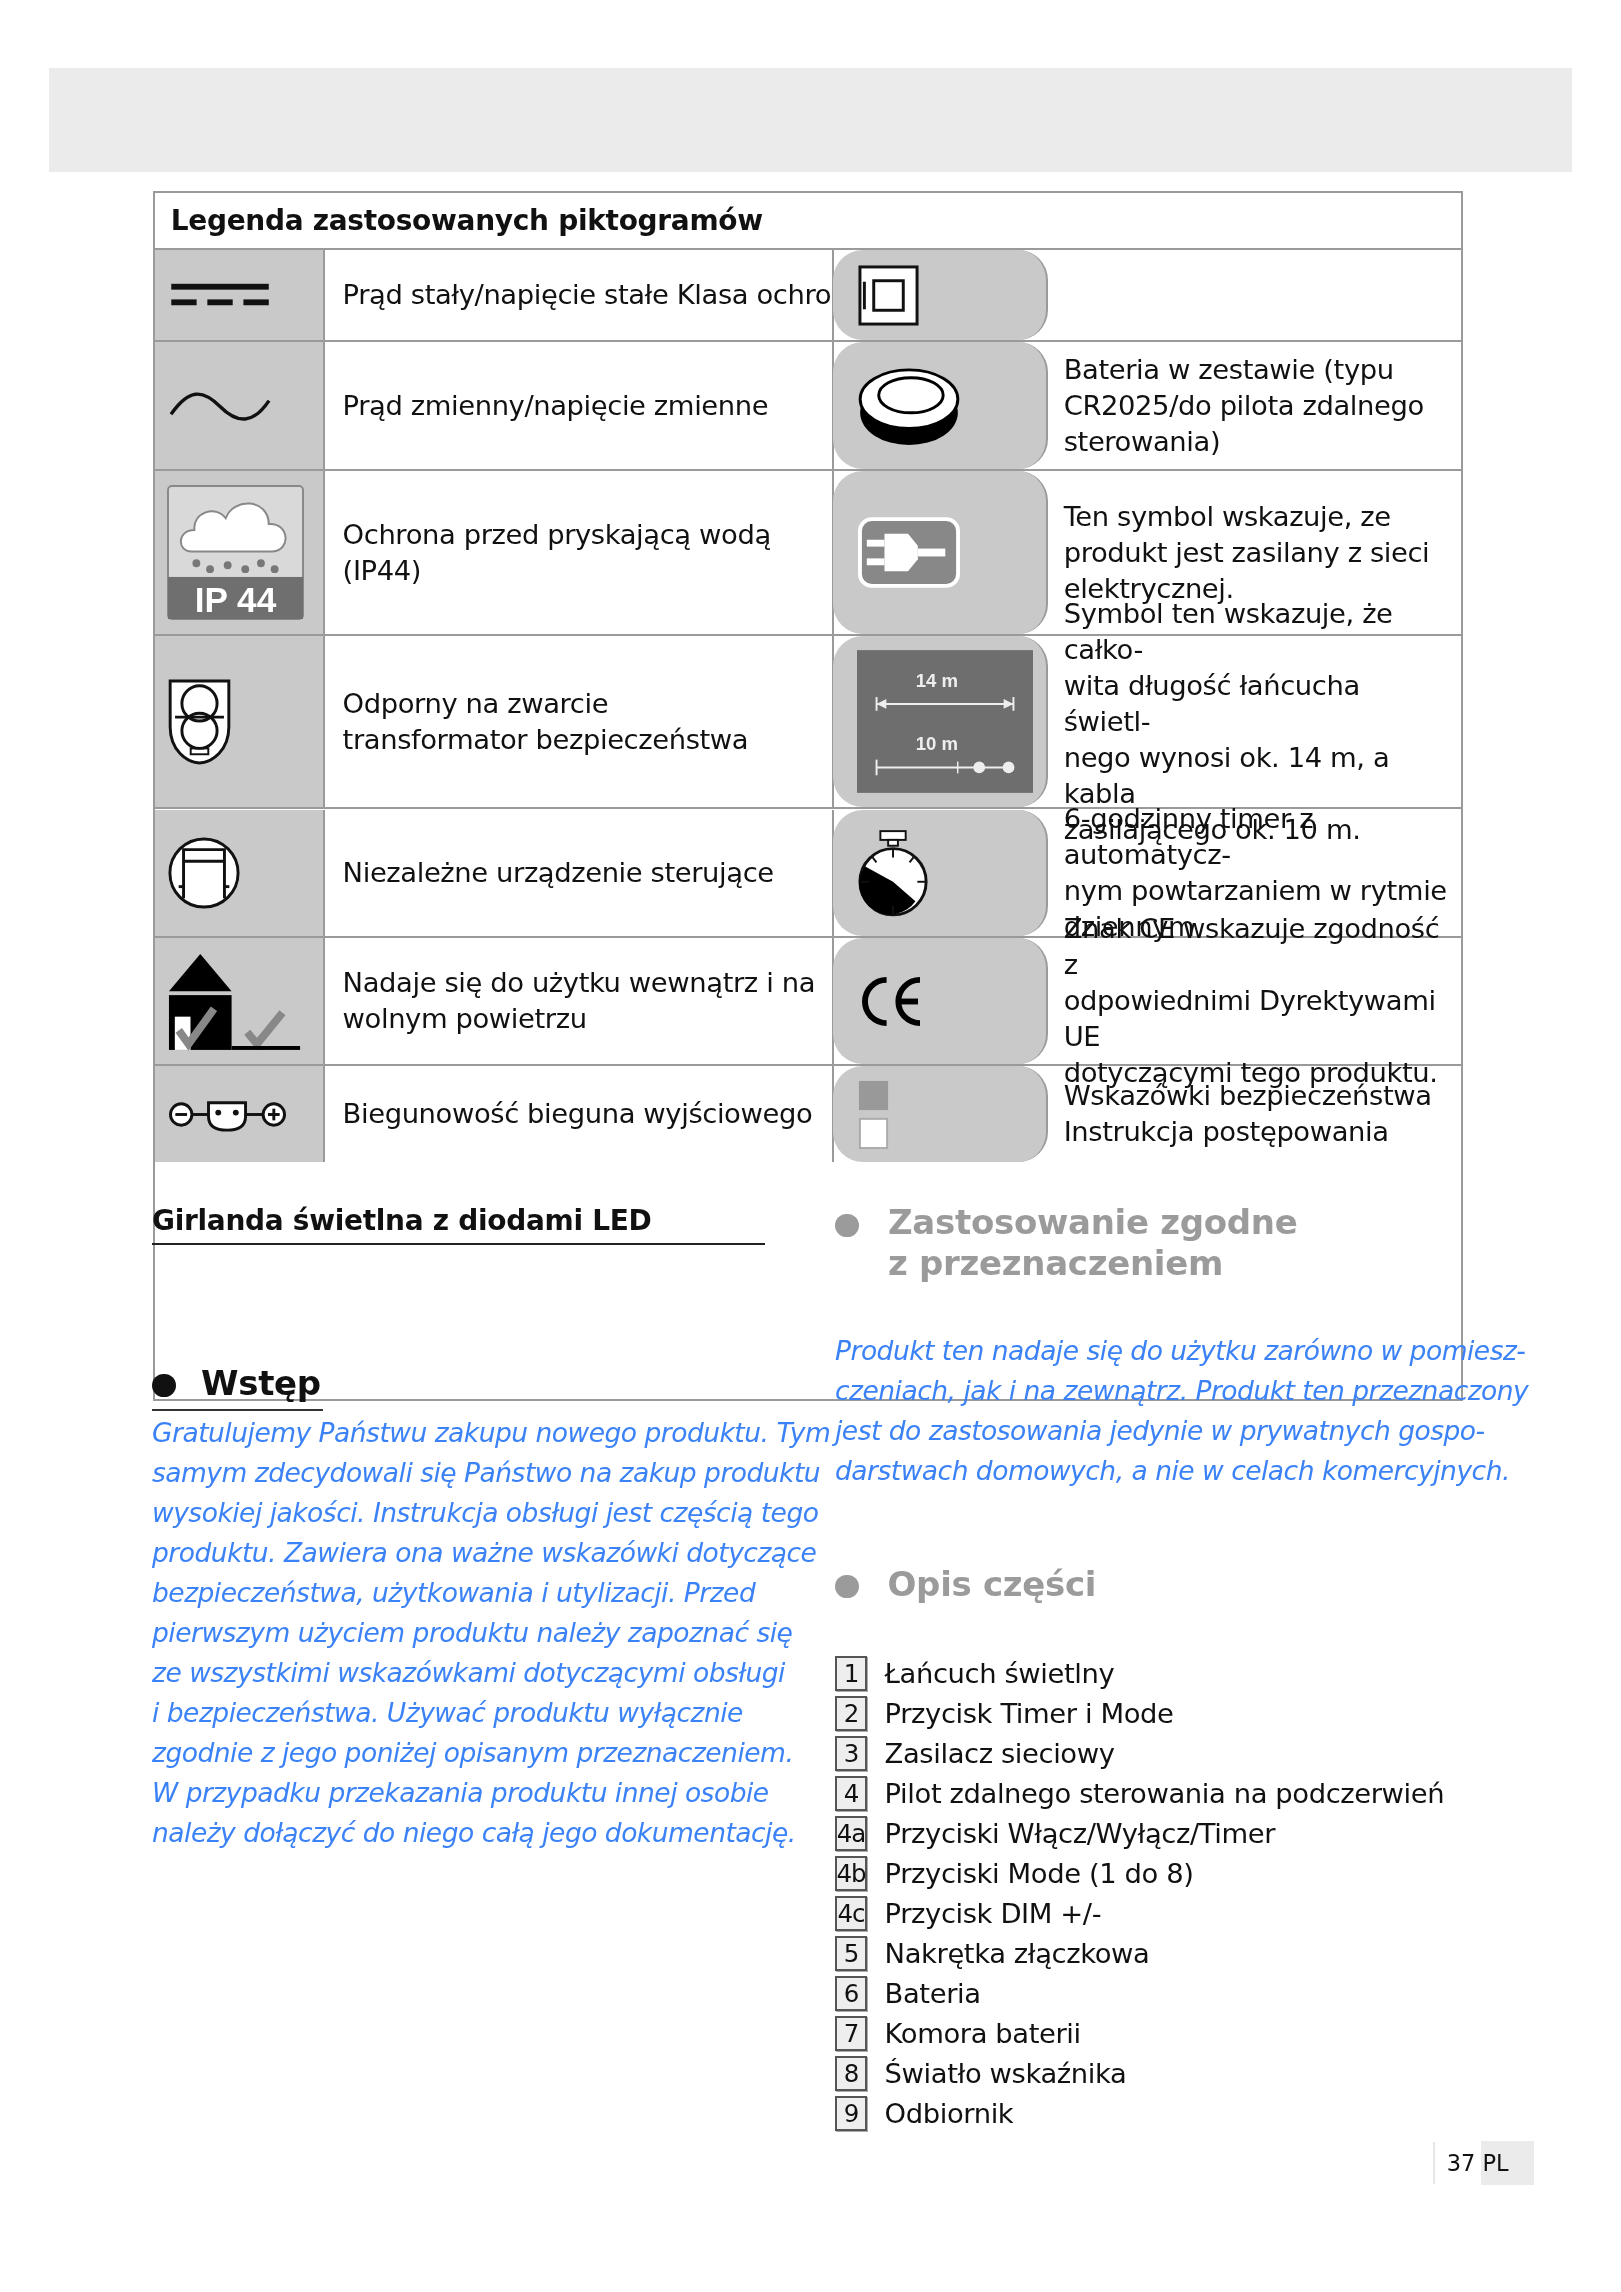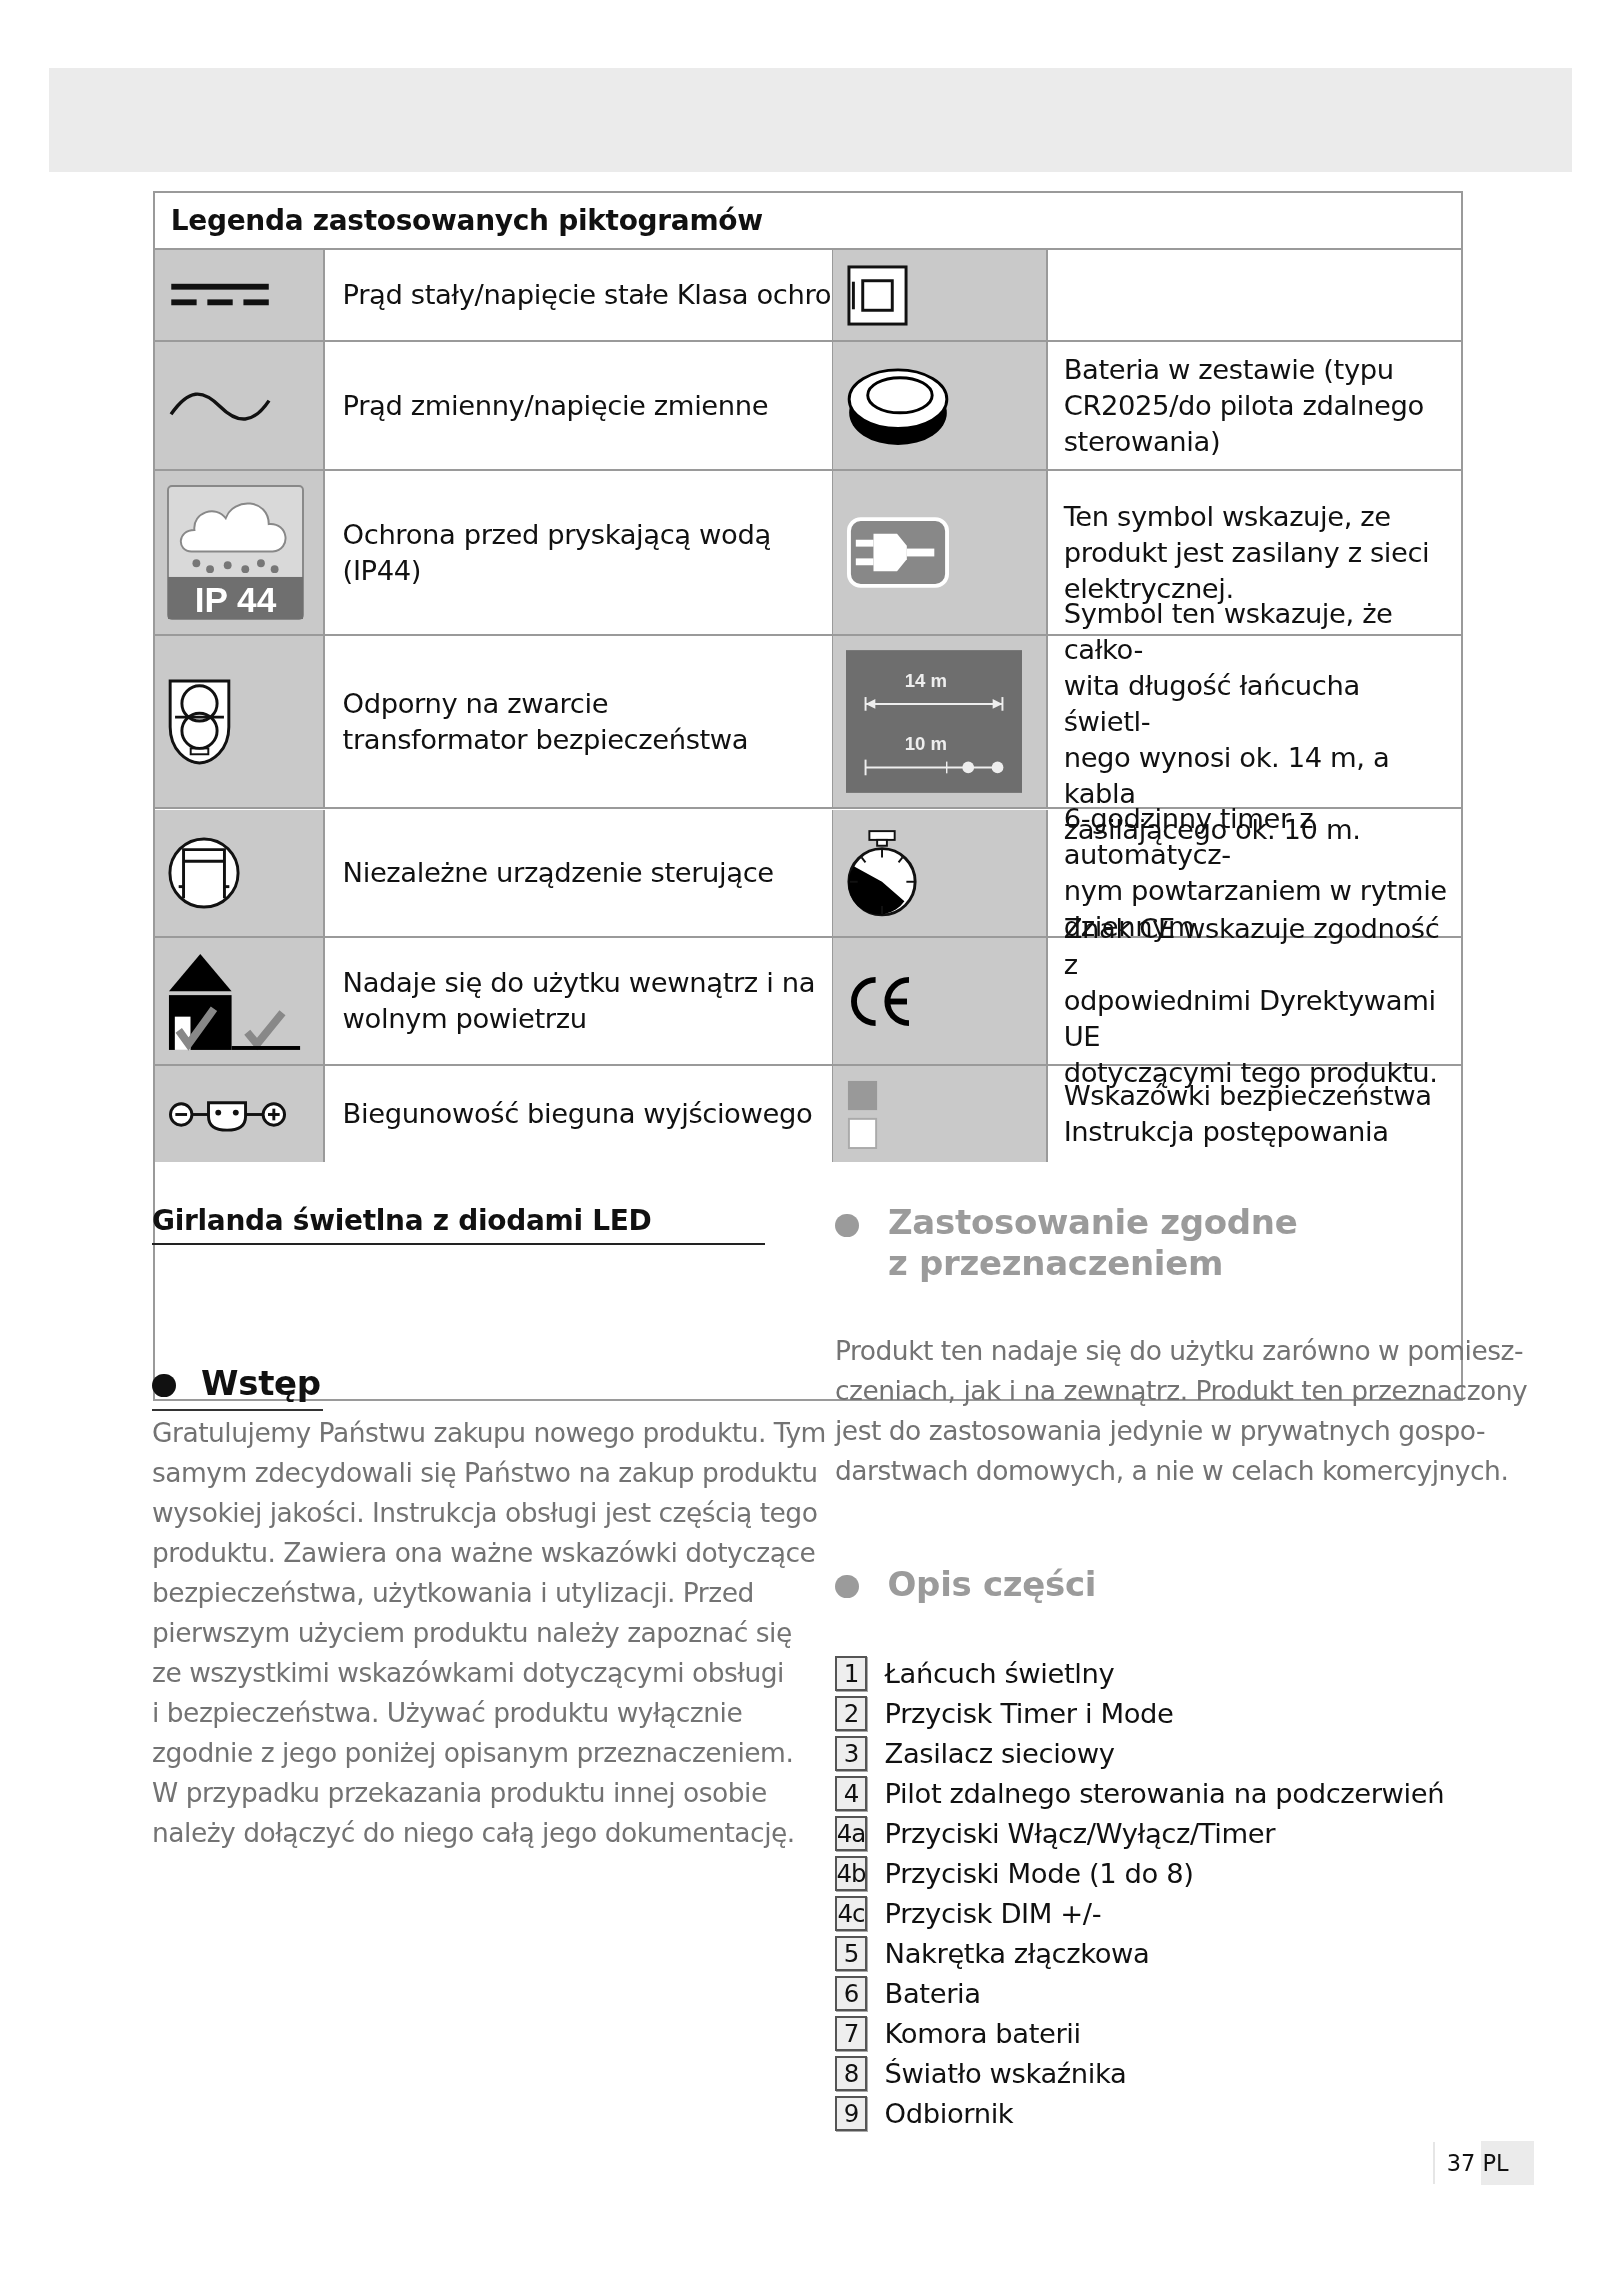--- a/index.html
+++ b/index.html
@@ -10,33 +10,33 @@
   .legend { position:absolute; left:153px; top:191px; width:1310px; height:1210px;
             border:2px solid #9a9a9a; box-sizing:border-box; }
   .legend-head { position:absolute; left:0; top:0; right:0; height:57px; border-bottom:2px solid #9a9a9a;
                  box-sizing:border-box; padding-left:15.7px; display:flex; align-items:center;
                  font-weight:bold; font-size:28px; letter-spacing:-0.3px; }
   .lrow { position:absolute; left:0; right:0; border-bottom:2px solid #9a9a9a; box-sizing:border-box; }
   .lrow:last-child { border-bottom:none; }
   .cell { position:absolute; top:0; bottom:0; box-sizing:border-box; display:flex; align-items:center; }
   .c1 { left:0; width:170px; background:#c9c9c9; border-right:2px solid #9a9a9a; padding-left:11.8px; }
   .c2 { left:170px; width:509px; padding-left:17.6px; padding-right:5.9px; border-right:2px solid #9a9a9a; }
-  .c3 { left:678px; width:215px; background:#c9c9c9; border-right:2px solid #9a9a9a; padding-left:13px; }
+  .c3 { left:678px; width:215px; background:#c9c9c9; border-right:2px solid #9a9a9a; padding-left:24px;border-radius:30px; }
   .c4 { left:893px; right:0; padding-left:15.7px; padding-right:9.8px; }
   .ltext { font-size:27.4px; line-height:36px; font-weight:normal; letter-spacing:-0.4px; }
   .c2 .ltext { white-space:nowrap; }
 
   .h-main { position:absolute; left:152px; top:1204px; font-size:28px; font-weight:bold; letter-spacing:-0.3px;
             padding-bottom:5.9px; border-bottom:2.9px solid #222; width:613px; }
   .bullet { display:inline-block; width:23.5px; height:23.5px; border-radius:50%; vertical-align:middle; }
   .h-sec { position:absolute; font-size:34px; font-weight:bold; letter-spacing:-0.3px; }
   .h-sec.dark { color:#111;margin-top:40px; }
   .h-sec.gray { color:#9b9b9b; }
   .h-wstep { left:152px; top:1323px; padding-bottom:5.9px; border-bottom:2.9px solid #333; width:171px; }
-  .body-text { position:absolute; font-size:26.5px; line-height:40px; letter-spacing:-0.5px; color:#737373; }
+  .body-text { position:absolute; font-size:26.5px; line-height:40px; letter-spacing:-0.5px; color:#3b82f6;font-style:italic; }
   .body-text span { display:block; white-space:nowrap; }
 
   .parts { position:absolute; left:835px; top:1653px; }
   .part { display:flex; align-items:center; height:40px; }
   .pnum { width:32px; height:35px; border:2px solid #555; background:#eeeeee; box-sizing:border-box;
           font-size:24.5px; display:flex; align-items:center; justify-content:center; letter-spacing:-1px;
           box-shadow:1px 1px 0 #aaa; }
   .plabel { margin-left:17.6px; font-size:27.4px; letter-spacing:-0.4px; white-space:nowrap; }
 
   .pagenum { position:absolute; left:1433px; top:2142px; height:42px; display:flex; align-items:center; }

